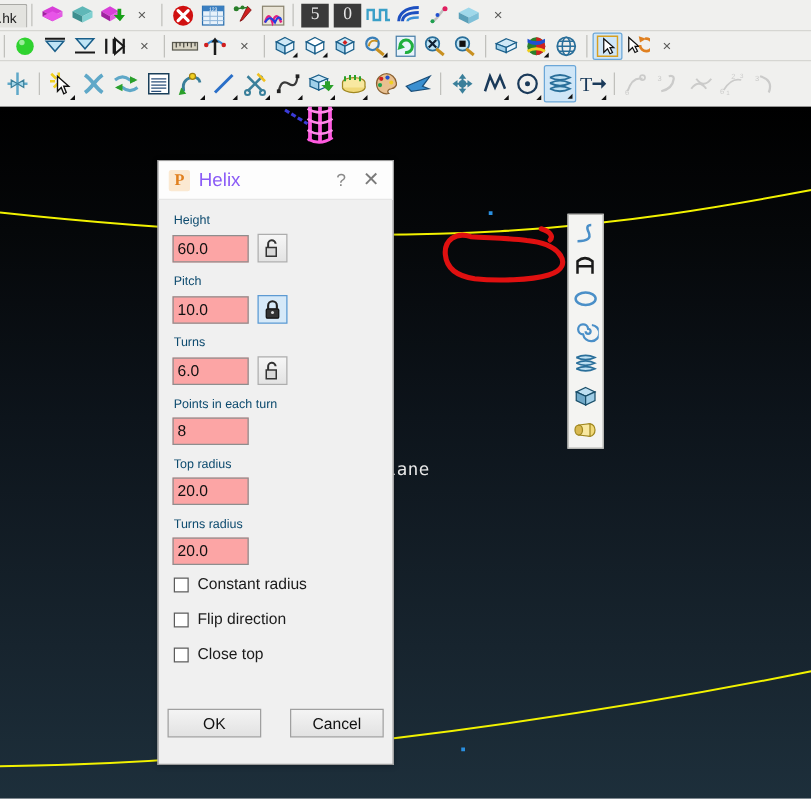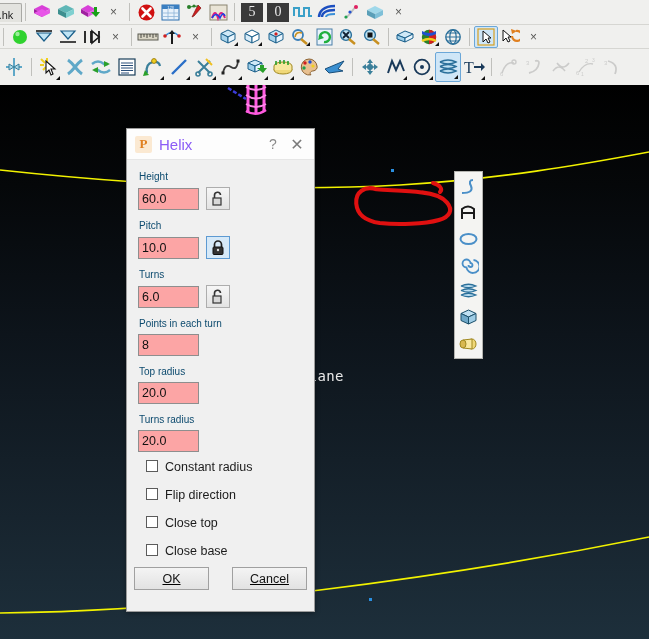--- a/index.html
+++ b/index.html
@@ -238,43 +238,42 @@
     box-sizing: border-box;
     display: flex; align-items: center; justify-content: center;
     flex: none;
   }
   .lock-btn.active {
     border: 1px solid #5d9ad2;
     background: #d6e9f8;
   }
   .chk-row {
     display: flex;
-    align-items: flex-start;
-    margin: 0 0 14px 8px;
+    align-items: flex-end;
+    margin: 0 0 14px 1px;
   }
   .chk-box {
     width: 12px; height: 12px;
     border: 1px solid #5b5b5b;
     background: #fff;
     box-sizing: border-box;
     flex: none;
     margin-right: 7px;
   }
   .chk-label {
     font-size: 12.5px;
     color: #1b1b1b;
   }
   .dlg-buttons {
     position: absolute;
     left: 0; bottom: 21px;
     width: 100%;
     display: flex;
     justify-content: center;
     gap: 23px;
-    text-decoration: underline;
   }
   .dlg-btn {
     width: 75px; height: 23px;
     background: linear-gradient(to bottom, #f4f4f4, #e2e2e2);
     border: 1px solid #a0a0a0;
     box-sizing: border-box;
     font-size: 12.5px;
     color: #111;
     display: flex; align-items: center; justify-content: center;
     font-family: "Liberation Sans", sans-serif;
@@ -851,24 +850,20 @@
           <span class="chk-label">Constant radius</span>
         </div>
         <div class="chk-row">
           <span class="chk-box"></span>
           <span class="chk-label">Flip direction</span>
         </div>
         <div class="chk-row">
           <span class="chk-box"></span>
           <span class="chk-label">Close top</span>
         </div>
-        <div class="chk-row">
-          <span class="chk-box"></span>
-          <span class="chk-label">Close base</span>
-        </div>
       </div>
     <div class="dlg-buttons">
       <div class="dlg-btn">OK</div>
       <div class="dlg-btn">Cancel</div>
     </div>
   </div>
 
 </div>
 
 </body></html>

